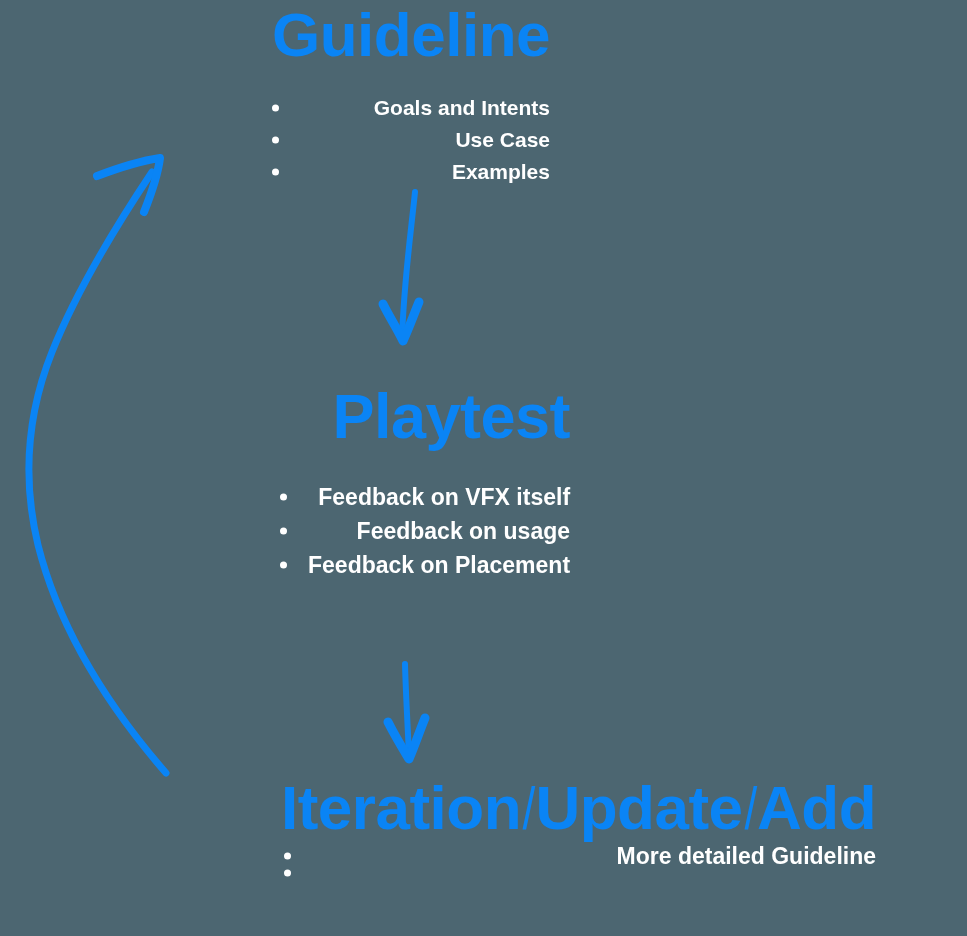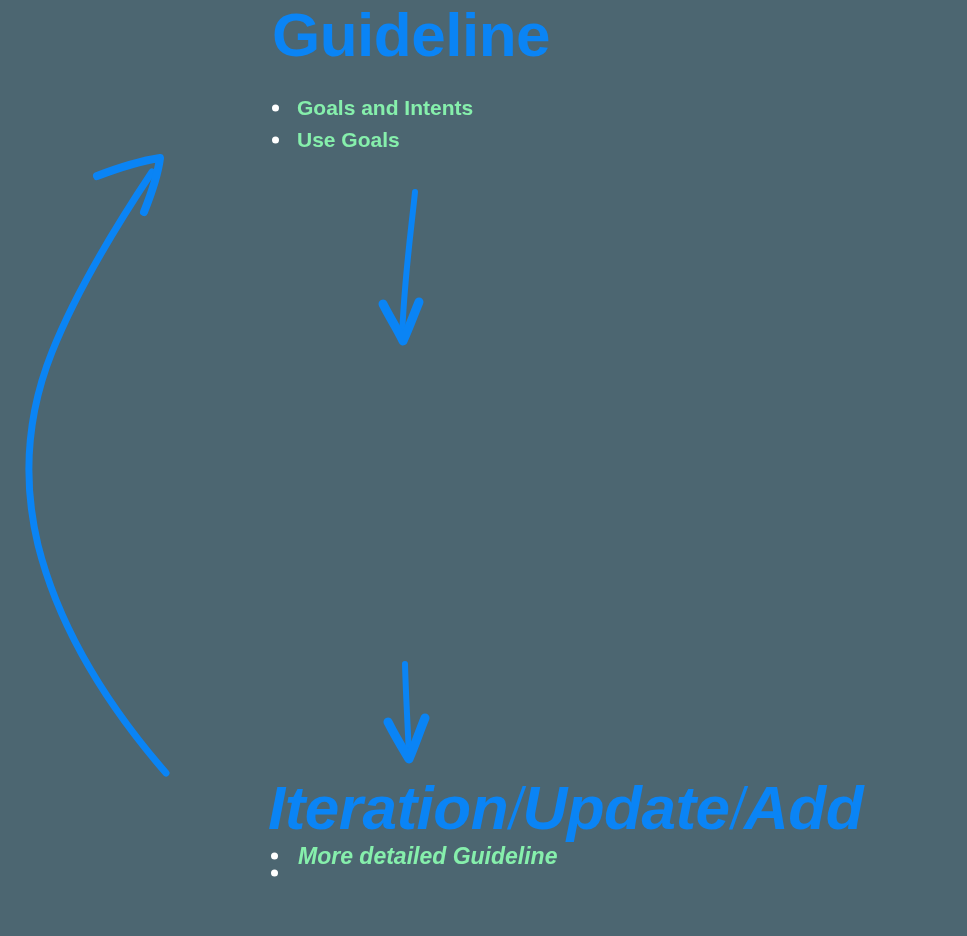--- a/index.html
+++ b/index.html
@@ -22,20 +22,21 @@
   .arrow-layer {
     position: absolute;
     left: 0;
     top: 0;
     width: 967px;
     height: 936px;
     pointer-events: none;
   }
   .stage {
     position: absolute;
+    text-align: right;
   }
   .stage-title {
     font-family: "Liberation Sans", sans-serif;
     font-weight: bold;
     color: #0a84f5;
     letter-spacing: -0.5px;
     line-height: 1;
     white-space: nowrap;
   }
   .slash {
@@ -46,21 +47,21 @@
     transform: scaleX(0.78);
   }
   .bullets {
     list-style: none;
     margin: 0;
     padding: 0;
     color: #ffffff;
   }
   .bullets li {
     position: relative;
-    color: #86efac;
+    color: #ffffff;
     white-space: nowrap;
     font-family: "Liberation Sans", sans-serif;
     font-weight: bold;
   }
   .bullets li .dot {
     position: absolute;
     left: 0;
     top: 50%;
     transform: translateY(-50%);
     width: 7px;
@@ -87,21 +88,21 @@
   #stage-playtest .stage-title { font-size: 63px; }
   #stage-playtest .bullets { margin-top: 32px; }
   #stage-playtest .bullets li {
     font-size: 23px;
     line-height: 34px;
     padding-left: 28px;
     margin-left: 8px;
   }
 
   
-  #stage-iteration { left: 268px; top: 777px; font-style: italic; }
+  #stage-iteration { left: 281px; top: 777px; }
   #stage-iteration .stage-title { font-size: 62px; }
   #stage-iteration .bullets { }
   #stage-iteration .bullets li {
     font-size: 23px;
     line-height: 34px;
     padding-left: 27px;
     margin-left: 3px;
   }
 </style>
 </head>
@@ -135,25 +136,46 @@
 
   <div class="stage" id="stage-guideline">
     <div class="stage-title">Guideline</div>
     <ul class="bullets">
       <li>
         <span class="dot"></span>
         <span class="txt">Goals and Intents</span>
       </li>
       <li>
         <span class="dot"></span>
-        <span class="txt">Use Goals</span>
+        <span class="txt">Use Case</span>
+      </li>
+      <li>
+        <span class="dot"></span>
+        <span class="txt">Examples</span>
       </li>
     </ul>
   </div>
 
+  <div class="stage" id="stage-playtest">
+    <div class="stage-title">Playtest</div>
+    <ul class="bullets">
+      <li>
+        <span class="dot"></span>
+        <span class="txt">Feedback on VFX itself</span>
+      </li>
+      <li>
+        <span class="dot"></span>
+        <span class="txt">Feedback on usage</span>
+      </li>
+      <li>
+        <span class="dot"></span>
+        <span class="txt">Feedback on Placement</span>
+      </li>
+    </ul>
+  </div>
 
   <div class="stage" id="stage-iteration">
     <div class="stage-title"><span>Iteration</span><span class="slash">/</span><span>Update</span><span class="slash">/</span><span>Add</span></div>
     <ul class="bullets">
       <li>
         <span class="dot"></span>
         <span class="txt">More detailed Guideline</span>
       </li>
       <li>
         <span class="dot"></span>

